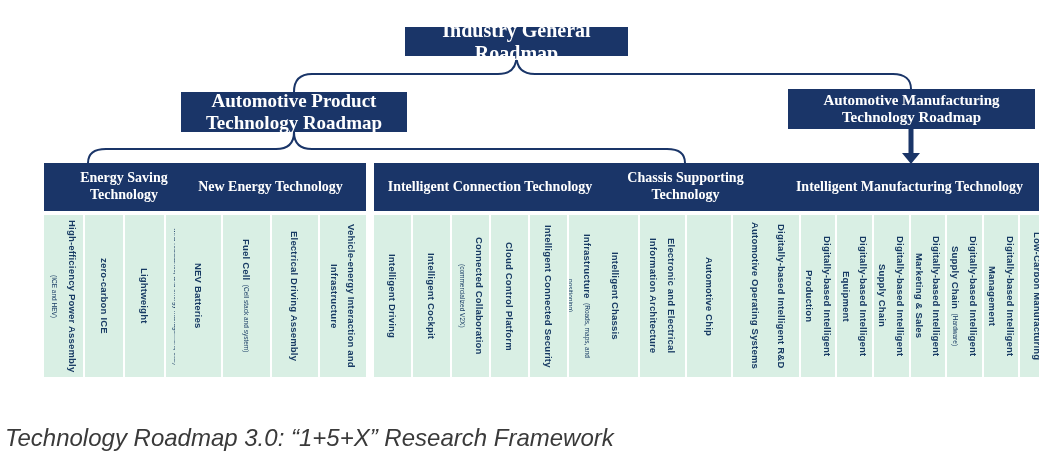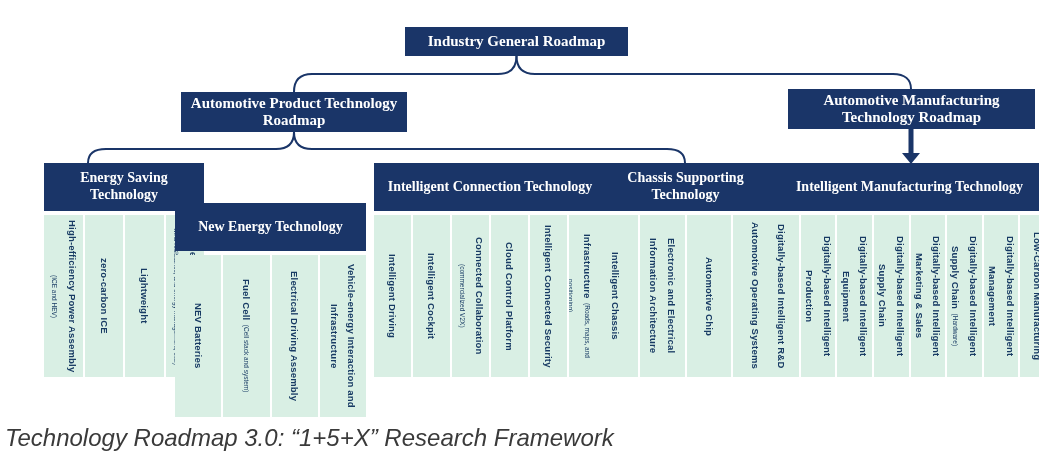--- a/index.html
+++ b/index.html
@@ -3,35 +3,35 @@
 <meta charset="utf-8">
 <style>
   html,body{margin:0;padding:0;background:#ffffff;}
   #stage{position:relative;width:1039px;height:464px;background:#ffffff;overflow:hidden;
          font-family:"Liberation Sans",sans-serif;}
   
   .navybox{position:absolute;background:#1a3568;color:#ffffff;
            font-family:"Liberation Serif",serif;font-weight:bold;
            display:flex;align-items:center;justify-content:center;text-align:center;
            line-height:1.15;}
-  #root-box{left:405px;top:27px;width:223px;height:29px;font-size:15px;}
-  #branch-left{left:181px;top:92px;width:226px;height:40px;font-size:15px;padding:4px 6px;box-sizing:border-box;}
+  #root-box{left:405px;top:27px;width:223px;height:29px;font-size:20px;}
+  #branch-left{left:181px;top:92px;width:226px;height:40px;font-size:19px;padding:4px 6px;box-sizing:border-box;}
   #branch-right{left:788px;top:89px;width:247px;height:40px;font-size:15px;padding:12px 6px;box-sizing:border-box;}
   
   .group{position:absolute;top:163px;}
   .ghead{background:#1a3568;color:#ffffff;font-family:"Liberation Serif",serif;
          font-weight:bold;font-size:14px;height:48px;display:flex;align-items:center;
          justify-content:center;text-align:center;line-height:1.2;padding:0 10px;box-sizing:border-box;}
   .cols{display:flex;gap:2px;margin-top:4px;height:162px;}
   .col{flex:1;background:#d9efe4;display:flex;align-items:center;justify-content:center;overflow:hidden;}
   .vt{writing-mode:vertical-rl;text-align:center;max-height:156px;line-height:1.1;}
   .lbl{font-weight:bold;font-size:9.5px;color:#173a63;letter-spacing:.2px;}
   .note{font-size:6.5px;font-weight:normal;color:#173a63;}
   #g1{left:8px;width:160px;margin-left:36px;}
-  #g2{left:175px;width:191px;margin-top:40px;}
+  #g2{left:175px;width:191px;}
   #g3{left:374px;width:232px;}
   #g4{left:593px;width:185px;}
   #g5{left:764px;width:291px;}
   #connectors{position:absolute;left:0;top:0;width:1039px;height:464px;pointer-events:none;}
   #caption{position:absolute;left:5px;top:424px;font-style:italic;font-size:24px;color:#3a3a3a;
            font-family:"Liberation Sans",sans-serif;}
 </style>
 </head>
 <body>
 

